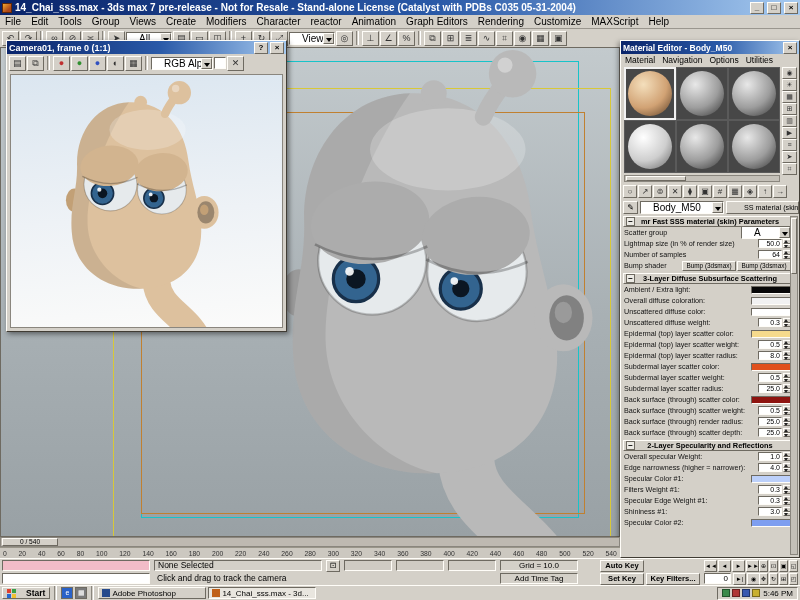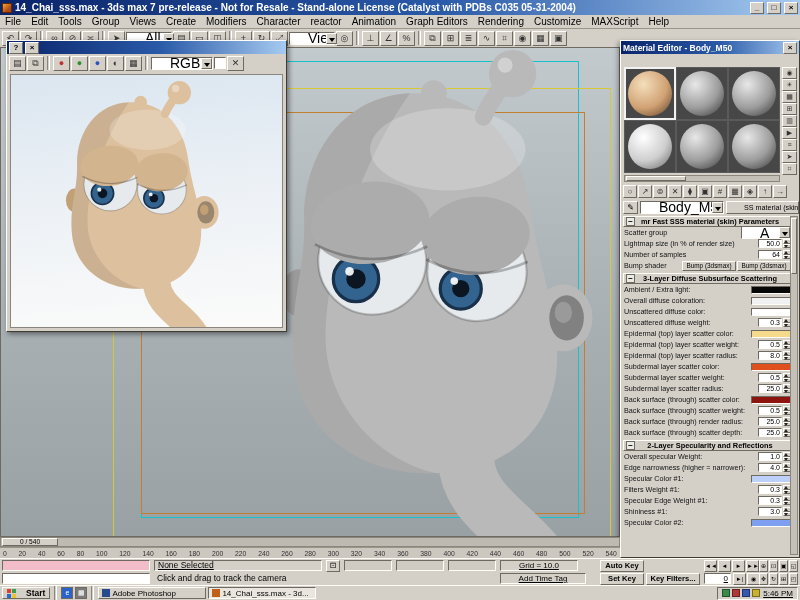--- a/index.html
+++ b/index.html
@@ -1,36 +1,36 @@
 <!DOCTYPE html>
 <html><head>
 <meta charset="utf-8">
 <style>
   *{margin:0;padding:0;box-sizing:border-box;}
   html,body{width:800px;height:600px;overflow:hidden;}
   body{font-family:"Liberation Sans",sans-serif;background:#000;}
   #app{position:relative;width:800px;height:600px;background:#d4d0c8;font-size:11px;color:#000;overflow:hidden;}
   .out{border:1px solid;border-color:#fffdf8 #6e6a61 #6e6a61 #fffdf8;background:#d4d0c8;}
-  .in{border:1px solid;border-color:#6e6a61 #fffdf8 #fffdf8 #6e6a61;text-decoration:underline;}
+  .in{border:1px solid;border-color:#6e6a61 #fffdf8 #fffdf8 #6e6a61;}
   button{font:inherit;color:inherit;cursor:default;}
 
   
   #titlebar{position:absolute;left:0;top:0;width:800px;height:15px;background:linear-gradient(90deg,#0a246a,#2a5aa8 55%,#a6caf0);display:flex;align-items:center;gap:3px;padding:0 2px;color:#fff;font-weight:bold;font-size:10px;}
   #title-icon{width:10px;height:10px;background:linear-gradient(135deg,#f0a830,#b04818 70%);border:1px solid #602808;flex:none;}
   #titlebar .ttext{flex:1;white-space:nowrap;overflow:hidden;}
   .winbtn{width:14px;height:12px;font-size:8px;line-height:9px;text-align:center;font-weight:bold;color:#000;flex:none;}
 
   
   #menubar{position:absolute;left:0;top:15px;width:800px;height:14px;display:flex;align-items:center;background:#d4d0c8;border-bottom:1px solid #9a968e;}
   .menu-item{padding:0 5px;font-size:10px;white-space:nowrap;}
   #toolbar{position:absolute;left:0;top:29px;width:800px;height:18px;display:flex;align-items:center;gap:1px;padding:0 2px;background:#d4d0c8;}
   .tbtn{width:17px;height:15px;font-size:9px;line-height:12px;text-align:center;color:#333;overflow:hidden;}
   .tsep{width:3px;height:14px;border-left:1px solid #8a867e;border-right:1px solid #fff;margin:0 2px;}
   .combo{height:13px;background:#fff;display:inline-flex;align-items:center;border:1px solid;border-color:#6e6a61 #fffdf8 #fffdf8 #6e6a61;}
-  .combo .cval{flex:1;padding:0 18px;font-size:14px;white-space:nowrap;overflow:hidden;}
+  .combo .cval{flex:1;padding:0 12px;font-size:10px;white-space:nowrap;overflow:hidden;}
   .combo .cbtn{width:11px;height:11px;position:relative;flex:none;}
   .arrow-down{position:absolute;left:2px;top:4px;width:0;height:0;border-left:3px solid transparent;border-right:3px solid transparent;border-top:4px solid #000;}
 
   
   #viewport{position:absolute;left:0;top:47px;width:620px;height:490px;background:linear-gradient(180deg,#c3cacd 0%,#a8b0b4 55%,#99a1a5 100%);overflow:hidden;border:1px solid #6e6a61;}
   .sframe{position:absolute;pointer-events:none;}
   #sf-cyan{left:140px;top:13px;width:438px;height:457px;border:1px solid #17c3c9;}
   #sf-yellow{left:112px;top:40px;width:498px;height:450px;border:1px solid #d8c838;}
   #sf-orange{left:140px;top:64px;width:444px;height:402px;border:1px solid #c08030;}
   #vp-char{position:absolute;left:193px;top:2px;width:432px;height:540px;}
@@ -90,21 +90,21 @@
 
   
   #statusarea{position:absolute;left:0;top:558px;width:800px;height:27px;background:#d4d0c8;border-top:1px solid #fffdf8;}
   #listener-pink{position:absolute;left:2px;top:1px;width:148px;height:11px;background:#f2bcc8;}
   #listener-white{position:absolute;left:2px;top:14px;width:148px;height:11px;background:#fff;}
   #status-sel{position:absolute;left:154px;top:1px;width:168px;height:11px;font-size:8.5px;line-height:9px;padding-left:3px;background:#d4d0c8;}
   #status-prompt{position:absolute;left:154px;top:14px;width:260px;height:11px;font-size:8.5px;line-height:11px;padding-left:3px;white-space:nowrap;overflow:hidden;}
   #lockbtn{position:absolute;left:326px;top:1px;width:14px;height:12px;font-size:8px;line-height:10px;text-align:center;}
   .coordf{position:absolute;top:1px;width:48px;height:11px;background:#cfcbc3;}
   #grid-label{position:absolute;left:500px;top:1px;width:78px;height:11px;font-size:8px;line-height:9px;text-align:center;}
-  #timetag-label{position:absolute;left:500px;top:14px;width:86px;height:11px;font-size:8px;line-height:9px;text-align:center;}
+  #timetag-label{position:absolute;left:500px;top:14px;width:78px;height:11px;font-size:8px;line-height:9px;text-align:center;}
   .keybtn{position:absolute;width:44px;height:12px;font-size:7.6px;font-weight:bold;line-height:10px;text-align:center;}
   .sbtn{width:13px;height:12px;font-size:6px;line-height:10px;text-align:center;overflow:hidden;}
   .navbtn{width:9px;height:12px;font-size:6px;line-height:10px;text-align:center;overflow:hidden;}
   .btnrow{position:absolute;display:flex;gap:1px;}
   #framefield{position:absolute;left:704px;top:14px;width:27px;height:11px;background:#fff;font-size:8px;line-height:9px;text-align:right;padding-right:2px;}
 
   
   #taskbar{position:absolute;left:0;top:585px;width:800px;height:15px;background:#d4d0c8;border-top:1px solid #fffdf8;display:flex;align-items:center;gap:2px;padding:0 2px;}
   #startbtn{height:12px;display:flex;align-items:center;gap:10px;font-size:8.5px;font-weight:bold;padding:0 4px;}
   .flag{display:grid;grid-template-columns:4px 4px;grid-template-rows:4px 4px;gap:1px;}
@@ -231,20 +231,21 @@
     <div id="sf-cyan" class="sframe"></div>
     <div id="sf-yellow" class="sframe"></div>
     <div id="sf-orange" class="sframe"></div>
     <svg id="vp-char" style="--skin:#b9b9b9;--skin-dark:#9a9a9a;--lid:#acacac" viewBox="0 0 400 500">
       <use href="#chai"></use>
     </svg>
   </div>
 
   <div id="renderwin">
     <div id="rw-title">
+      <span class="ttext">Camera01, frame 0 (1:1)</span>
       <button class="winbtn out">?</button>
       <button class="winbtn out">×</button>
     </div>
     <div id="rw-toolbar">
         <button class="tbtn out">▤</button>
         <button class="tbtn out">⧉</button>
         <span class="tsep"></span>
         <button class="tbtn out" style="color: rgb(192, 48, 48);">●</button>
         <button class="tbtn out" style="color: rgb(47, 143, 47);">●</button>
         <button class="tbtn out" style="color: rgb(48, 80, 192);">●</button>
@@ -265,20 +266,26 @@
         <use href="#chai"></use>
       </svg>
     </div>
   </div>
 
   <div id="mateditor">
     <div id="me-title">
       <span class="ttext">Material Editor - Body_M50</span>
       <button class="winbtn out">×</button>
     </div>
+    <div id="me-menus">
+        <span>Material</span>
+        <span>Navigation</span>
+        <span>Options</span>
+        <span>Utilities</span>
+      </div>
     <div id="me-samples">
         <div class="slot selected">
           <div class="sphere skin"></div>
         </div>
         <div class="slot">
           <div class="sphere gray"></div>
         </div>
         <div class="slot">
           <div class="sphere gray"></div>
         </div>

